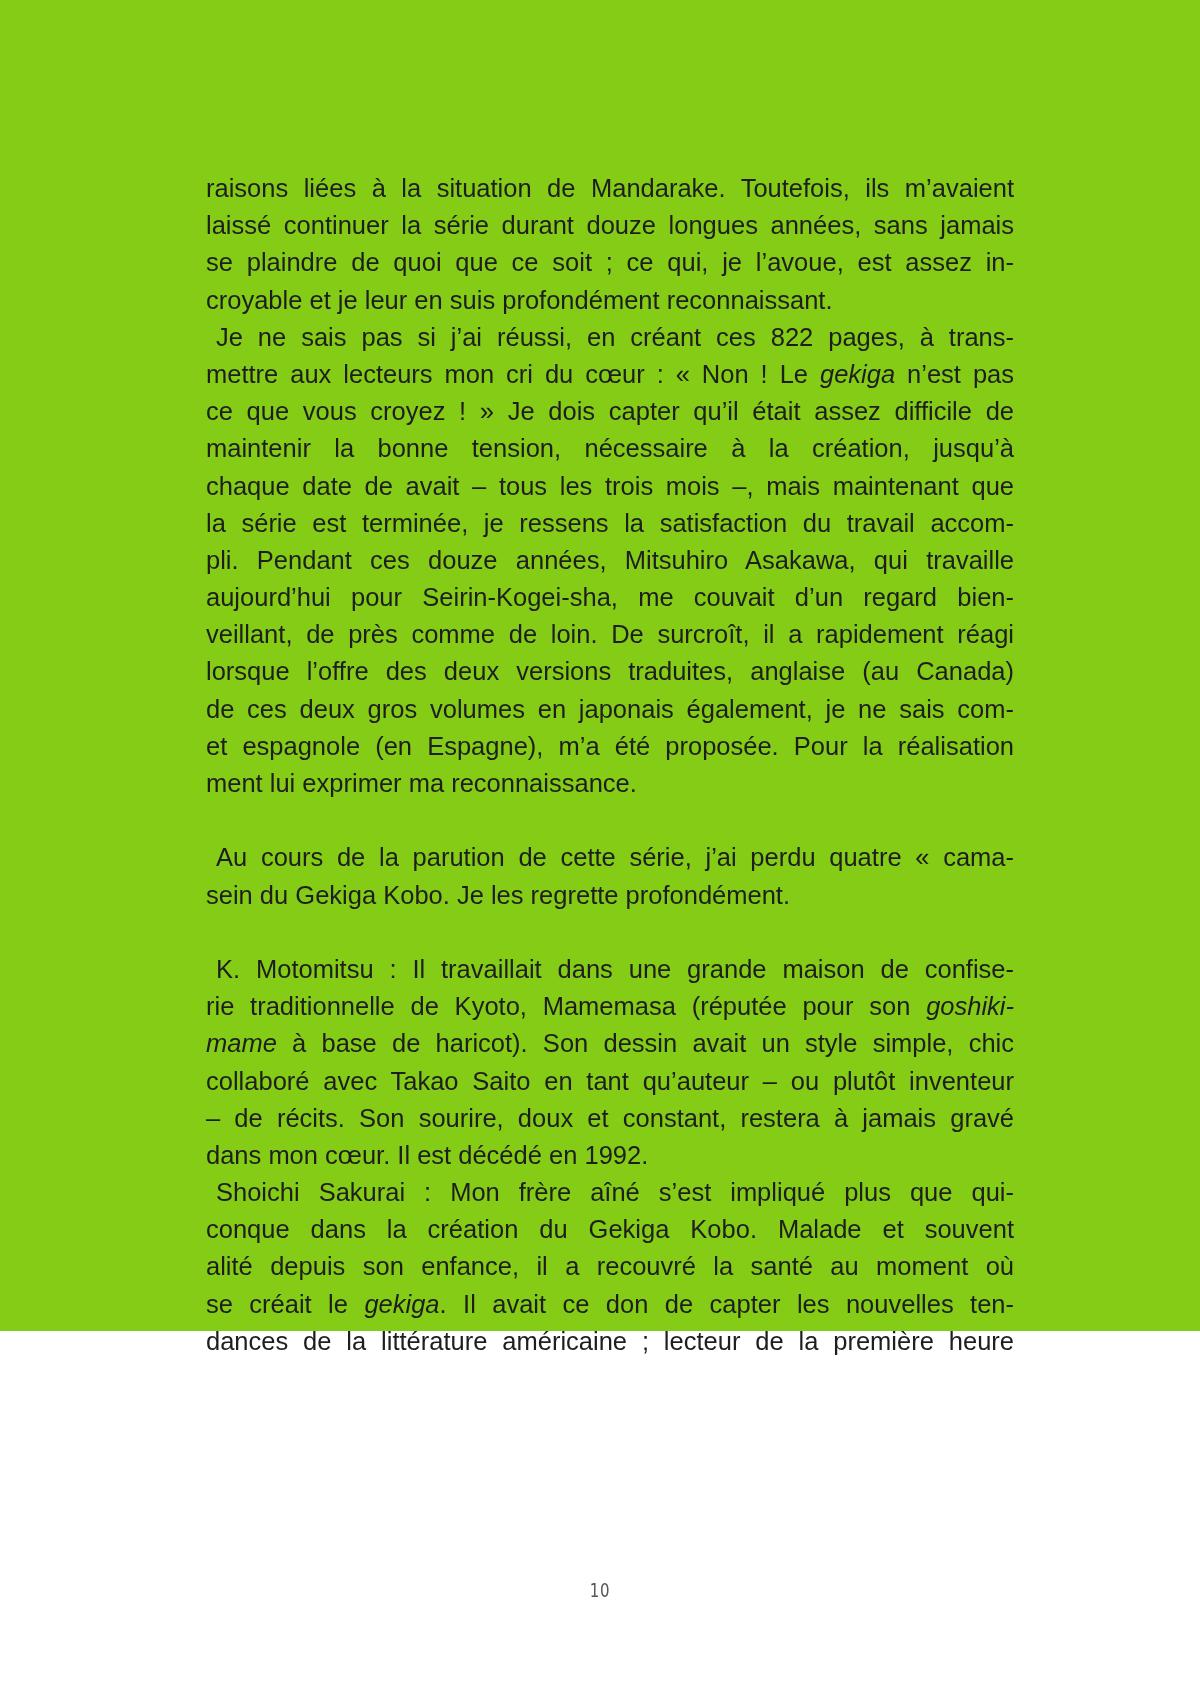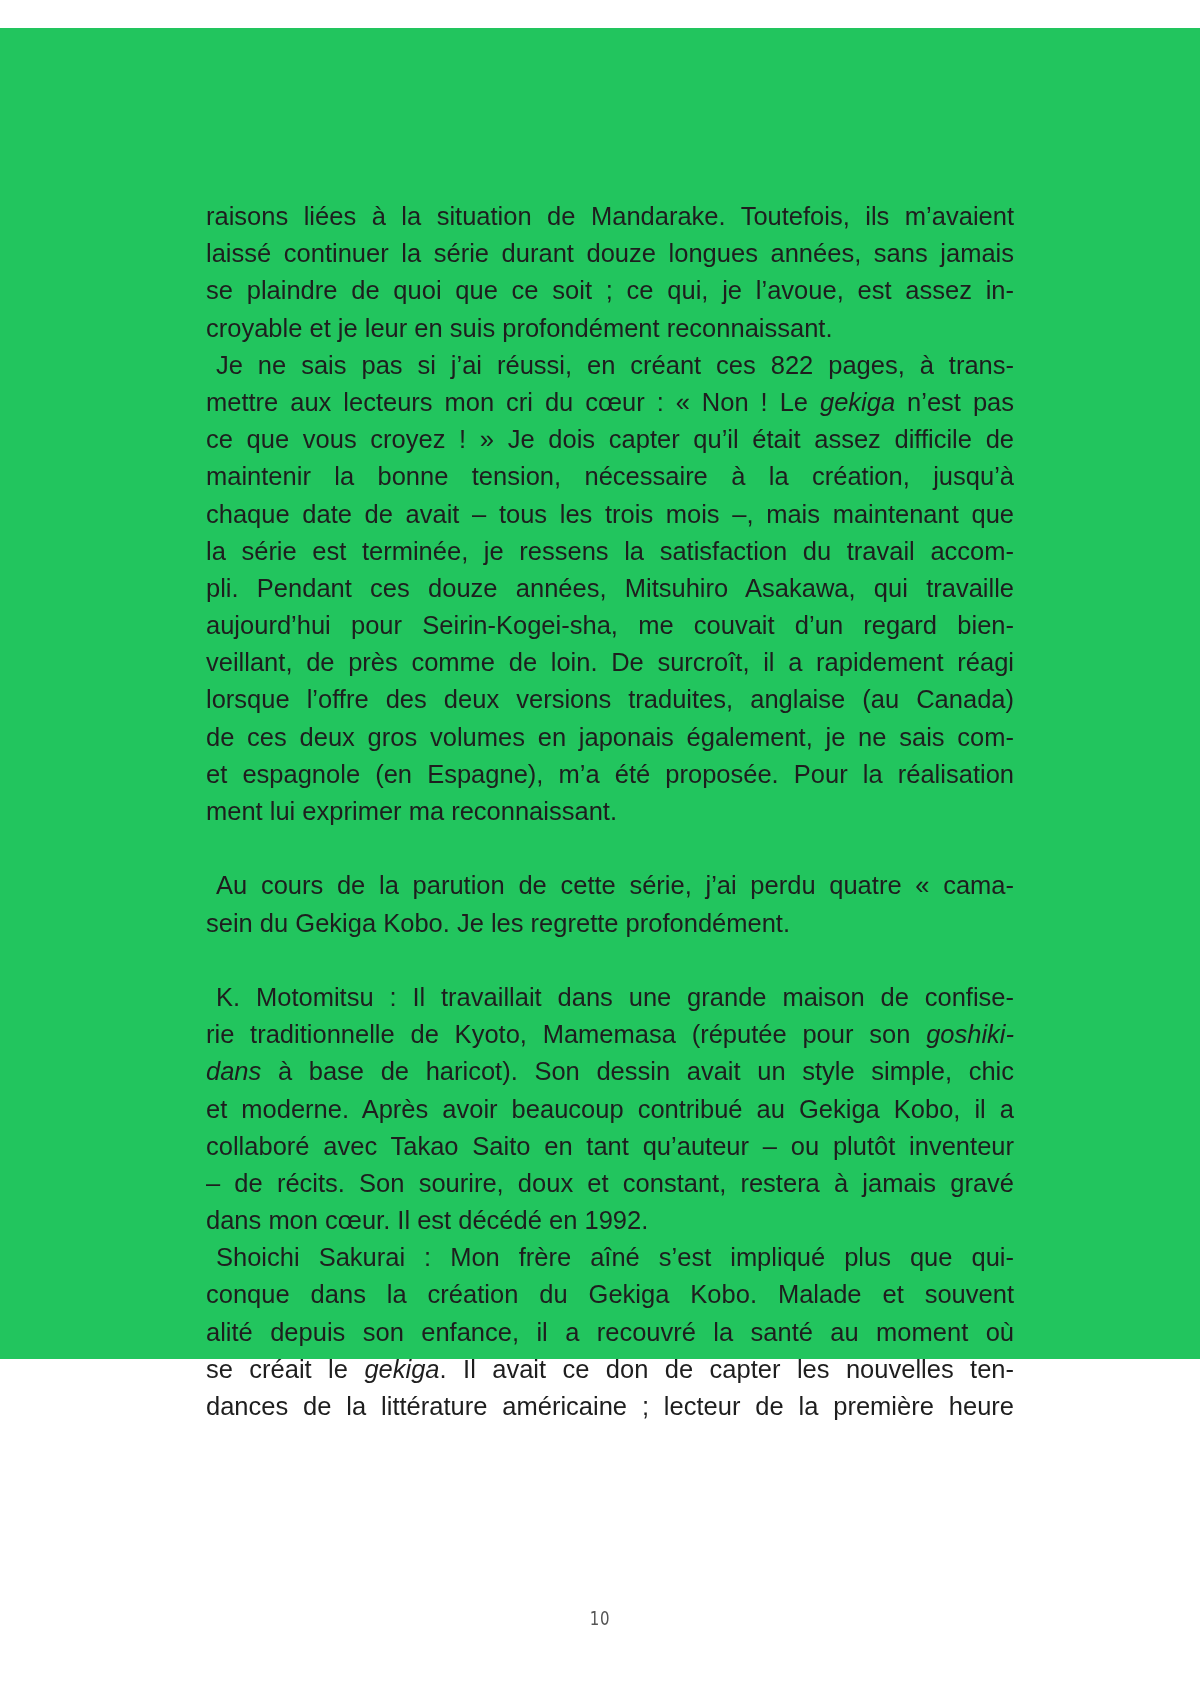--- a/index.html
+++ b/index.html
@@ -1,17 +1,17 @@
 <!DOCTYPE html>
 <html><head>
 <meta charset="utf-8">
 <style>
   html, body { margin:0; padding:0; background:#ffffff; }
   body { width:1200px; height:1687px; position:relative; overflow:hidden; }
-  .page { position:absolute; left:0; top:0; width:1200px; height:1331px; background:#22c55e;margin-top:28px; }
+  .page { position:absolute; left:0; top:0; width:1200px; height:1331px; background:#84cc16; }
   .text { position:absolute; left:206px; top:170px; width:808px; }
   .line {
     font-family:"Liberation Sans", sans-serif;
     font-size:25.5px;
     color:#1e1e1e;
     height:37.2px;
     line-height:37.2px;
     white-space:nowrap;
     text-align:justify;
     text-align-last:justify;
@@ -43,33 +43,32 @@
         <div class="line">ce que vous croyez ! » Je dois capter qu’il était assez difficile de</div>
         <div class="line">maintenir la bonne tension, nécessaire à la création, jusqu’à</div>
         <div class="line">chaque date de avait – tous les trois mois –, mais maintenant que</div>
         <div class="line">la série est terminée, je ressens la satisfaction du travail accom-</div>
         <div class="line">pli. Pendant ces douze années, Mitsuhiro Asakawa, qui travaille</div>
         <div class="line">aujourd’hui pour Seirin-Kogei-sha, me couvait d’un regard bien-</div>
         <div class="line">veillant, de près comme de loin. De surcroît, il a rapidement réagi</div>
         <div class="line">lorsque l’offre des deux versions traduites, anglaise (au Canada)</div>
         <div class="line">de ces deux gros volumes en japonais également, je ne sais com-</div>
         <div class="line">et espagnole (en Espagne), m’a été proposée. Pour la réalisation</div>
-        <div class="line last">ment lui exprimer ma reconnaissant.</div>
+        <div class="line last">ment lui exprimer ma reconnaissance.</div>
       </div>
       <div class="gap"></div>
       <div>
         <div class="line indent">Au cours de la parution de cette série, j’ai perdu quatre « cama-</div>
         <div class="line last">sein du Gekiga Kobo. Je les regrette profondément.</div>
       </div>
       <div class="gap"></div>
       <div>
         <div class="line indent">K. Motomitsu : Il travaillait dans une grande maison de confise-</div>
         <div class="line">rie traditionnelle de Kyoto, Mamemasa (réputée pour son <em>goshiki-</em></div>
-        <div class="line"><em>dans</em> à base de haricot). Son dessin avait un style simple, chic</div>
-        <div class="line">et moderne. Après avoir beaucoup contribué au Gekiga Kobo, il a</div>
+        <div class="line"><em>mame</em> à base de haricot). Son dessin avait un style simple, chic</div>
         <div class="line">collaboré avec Takao Saito en tant qu’auteur – ou plutôt inventeur</div>
         <div class="line">– de récits. Son sourire, doux et constant, restera à jamais gravé</div>
         <div class="line last">dans mon cœur. Il est décédé en 1992.</div>
       </div>
       <div>
         <div class="line indent">Shoichi Sakurai : Mon frère aîné s’est impliqué plus que qui-</div>
         <div class="line">conque dans la création du Gekiga Kobo. Malade et souvent</div>
         <div class="line">alité depuis son enfance, il a recouvré la santé au moment où</div>
         <div class="line">se créait le <em>gekiga</em>. Il avait ce don de capter les nouvelles ten-</div>
         <div class="line">dances de la littérature américaine ; lecteur de la première heure</div>

